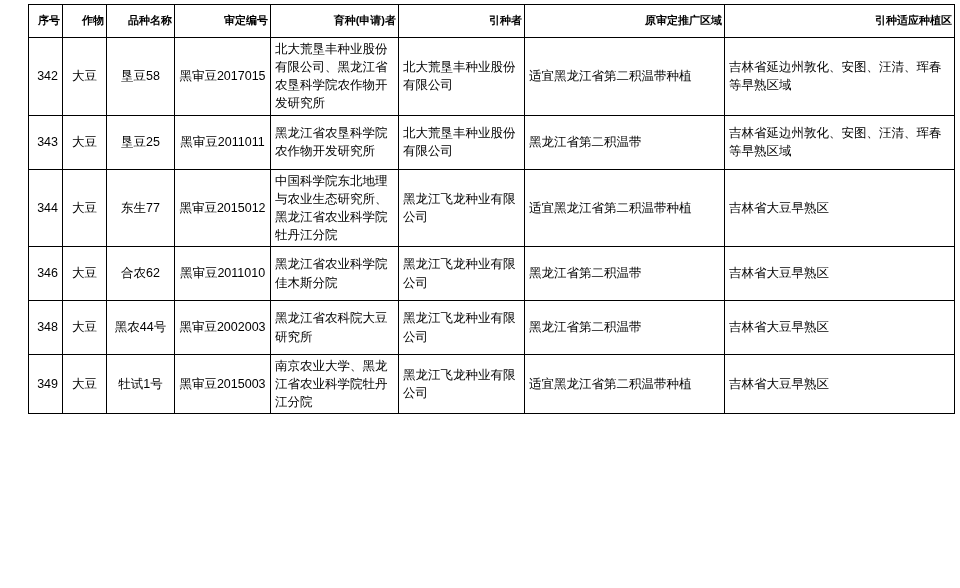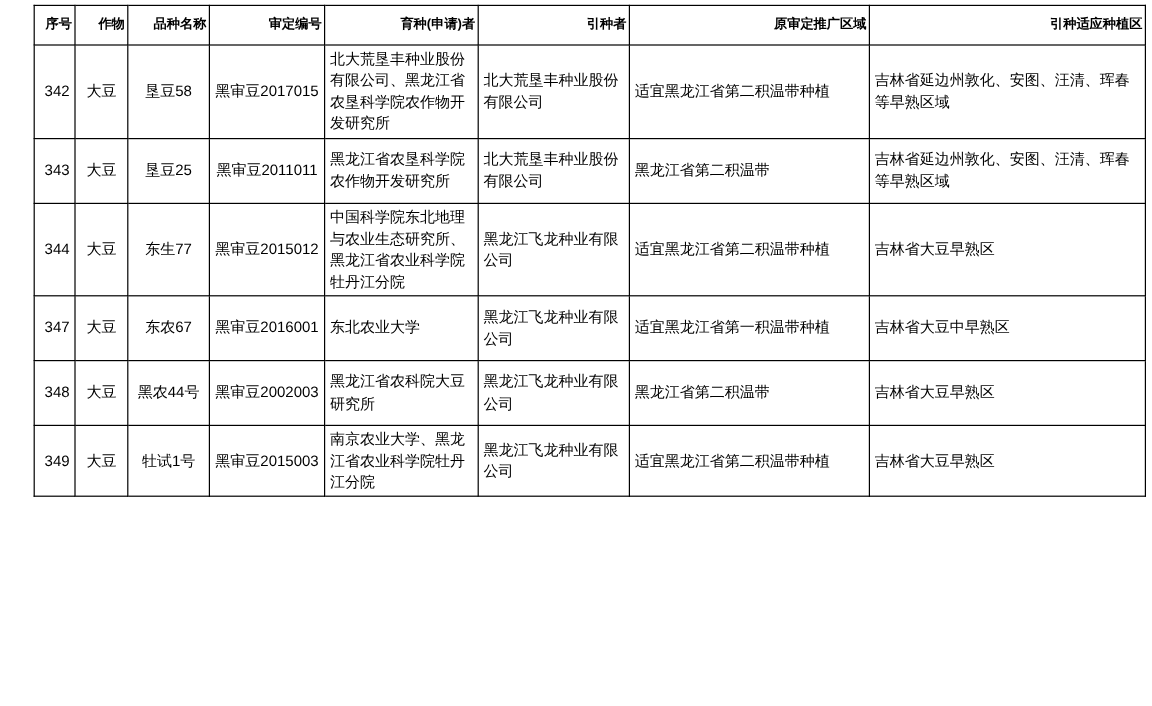--- a/index.html
+++ b/index.html
@@ -109,28 +109,28 @@
         <td class="idx">344</td>
         <td class="crop">大豆</td>
         <td class="vname">东生77</td>
         <td class="code">黑审豆2015012</td>
         <td class="cell-left">中国科学院东北地理与农业生态研究所、黑龙江省农业科学院牡丹江分院</td>
         <td class="cell-left">黑龙江飞龙种业有限公司</td>
         <td class="cell-left">适宜黑龙江省第二积温带种植</td>
         <td class="cell-left">吉林省大豆早熟区</td>
       </tr>
       <tr>
-        <td class="idx">347</td>
+        <td class="idx">346</td>
         <td class="crop">大豆</td>
-        <td class="vname">东农67</td>
-        <td class="code">黑审豆2016001</td>
-        <td class="cell-left">东北农业大学</td>
+        <td class="vname">合农62</td>
+        <td class="code">黑审豆2011010</td>
+        <td class="cell-left">黑龙江省农业科学院佳木斯分院</td>
         <td class="cell-left">黑龙江飞龙种业有限公司</td>
-        <td class="cell-left">适宜黑龙江省第一积温带种植</td>
-        <td class="cell-left">吉林省大豆中早熟区</td>
+        <td class="cell-left">黑龙江省第二积温带</td>
+        <td class="cell-left">吉林省大豆早熟区</td>
       </tr>
       <tr>
         <td class="idx">348</td>
         <td class="crop">大豆</td>
         <td class="vname">黑农44号</td>
         <td class="code">黑审豆2002003</td>
         <td class="cell-left">黑龙江省农科院大豆研究所</td>
         <td class="cell-left">黑龙江飞龙种业有限公司</td>
         <td class="cell-left">黑龙江省第二积温带</td>
         <td class="cell-left">吉林省大豆早熟区</td>

